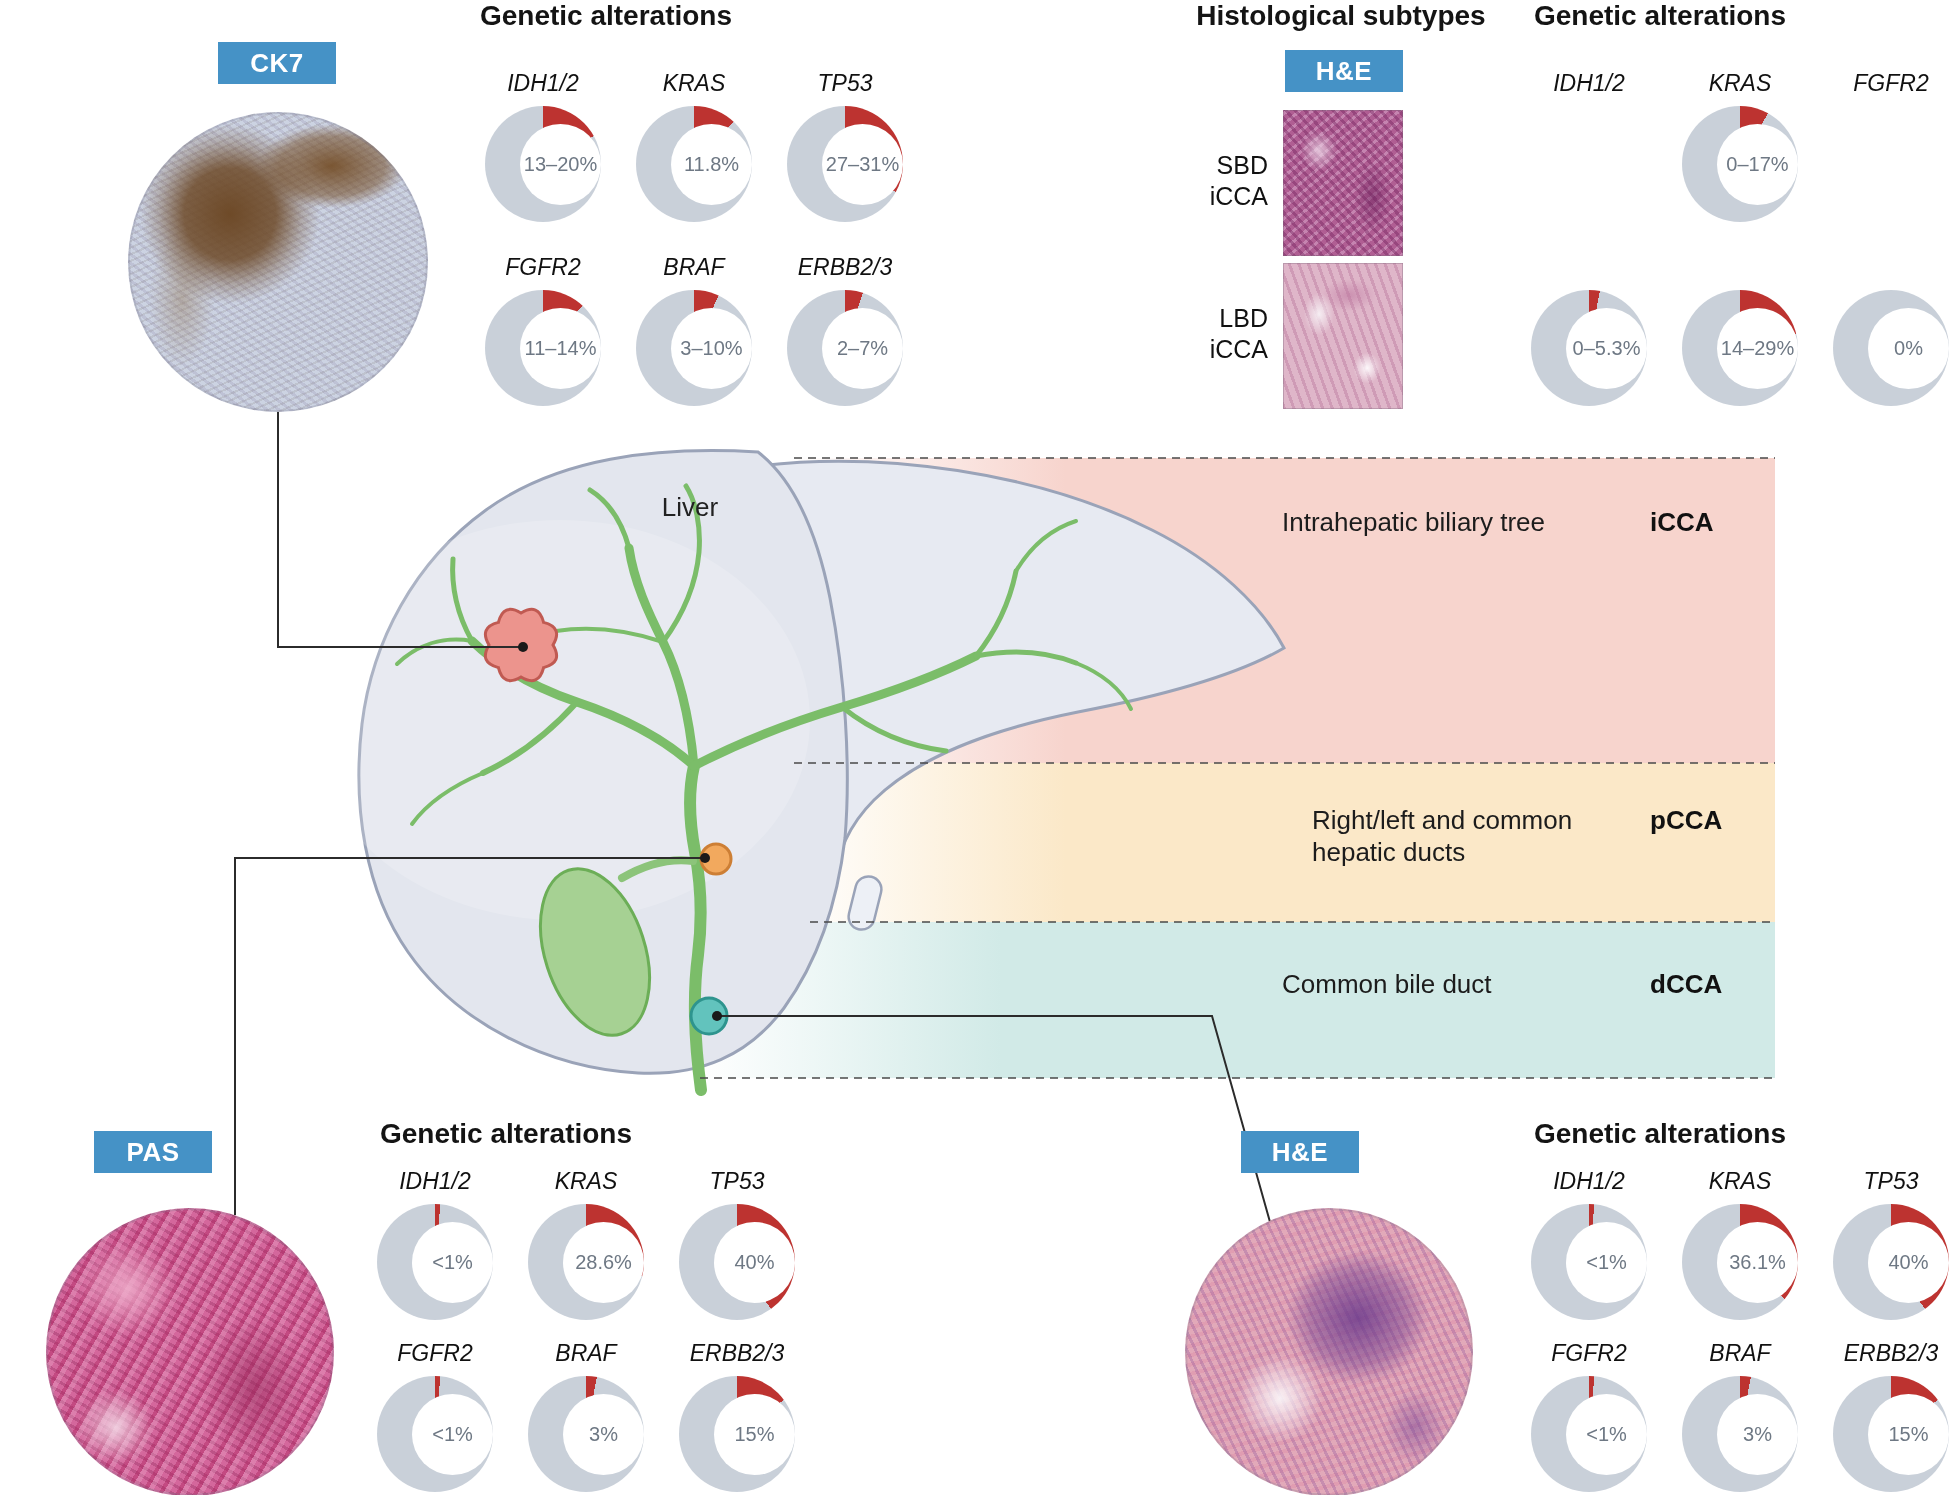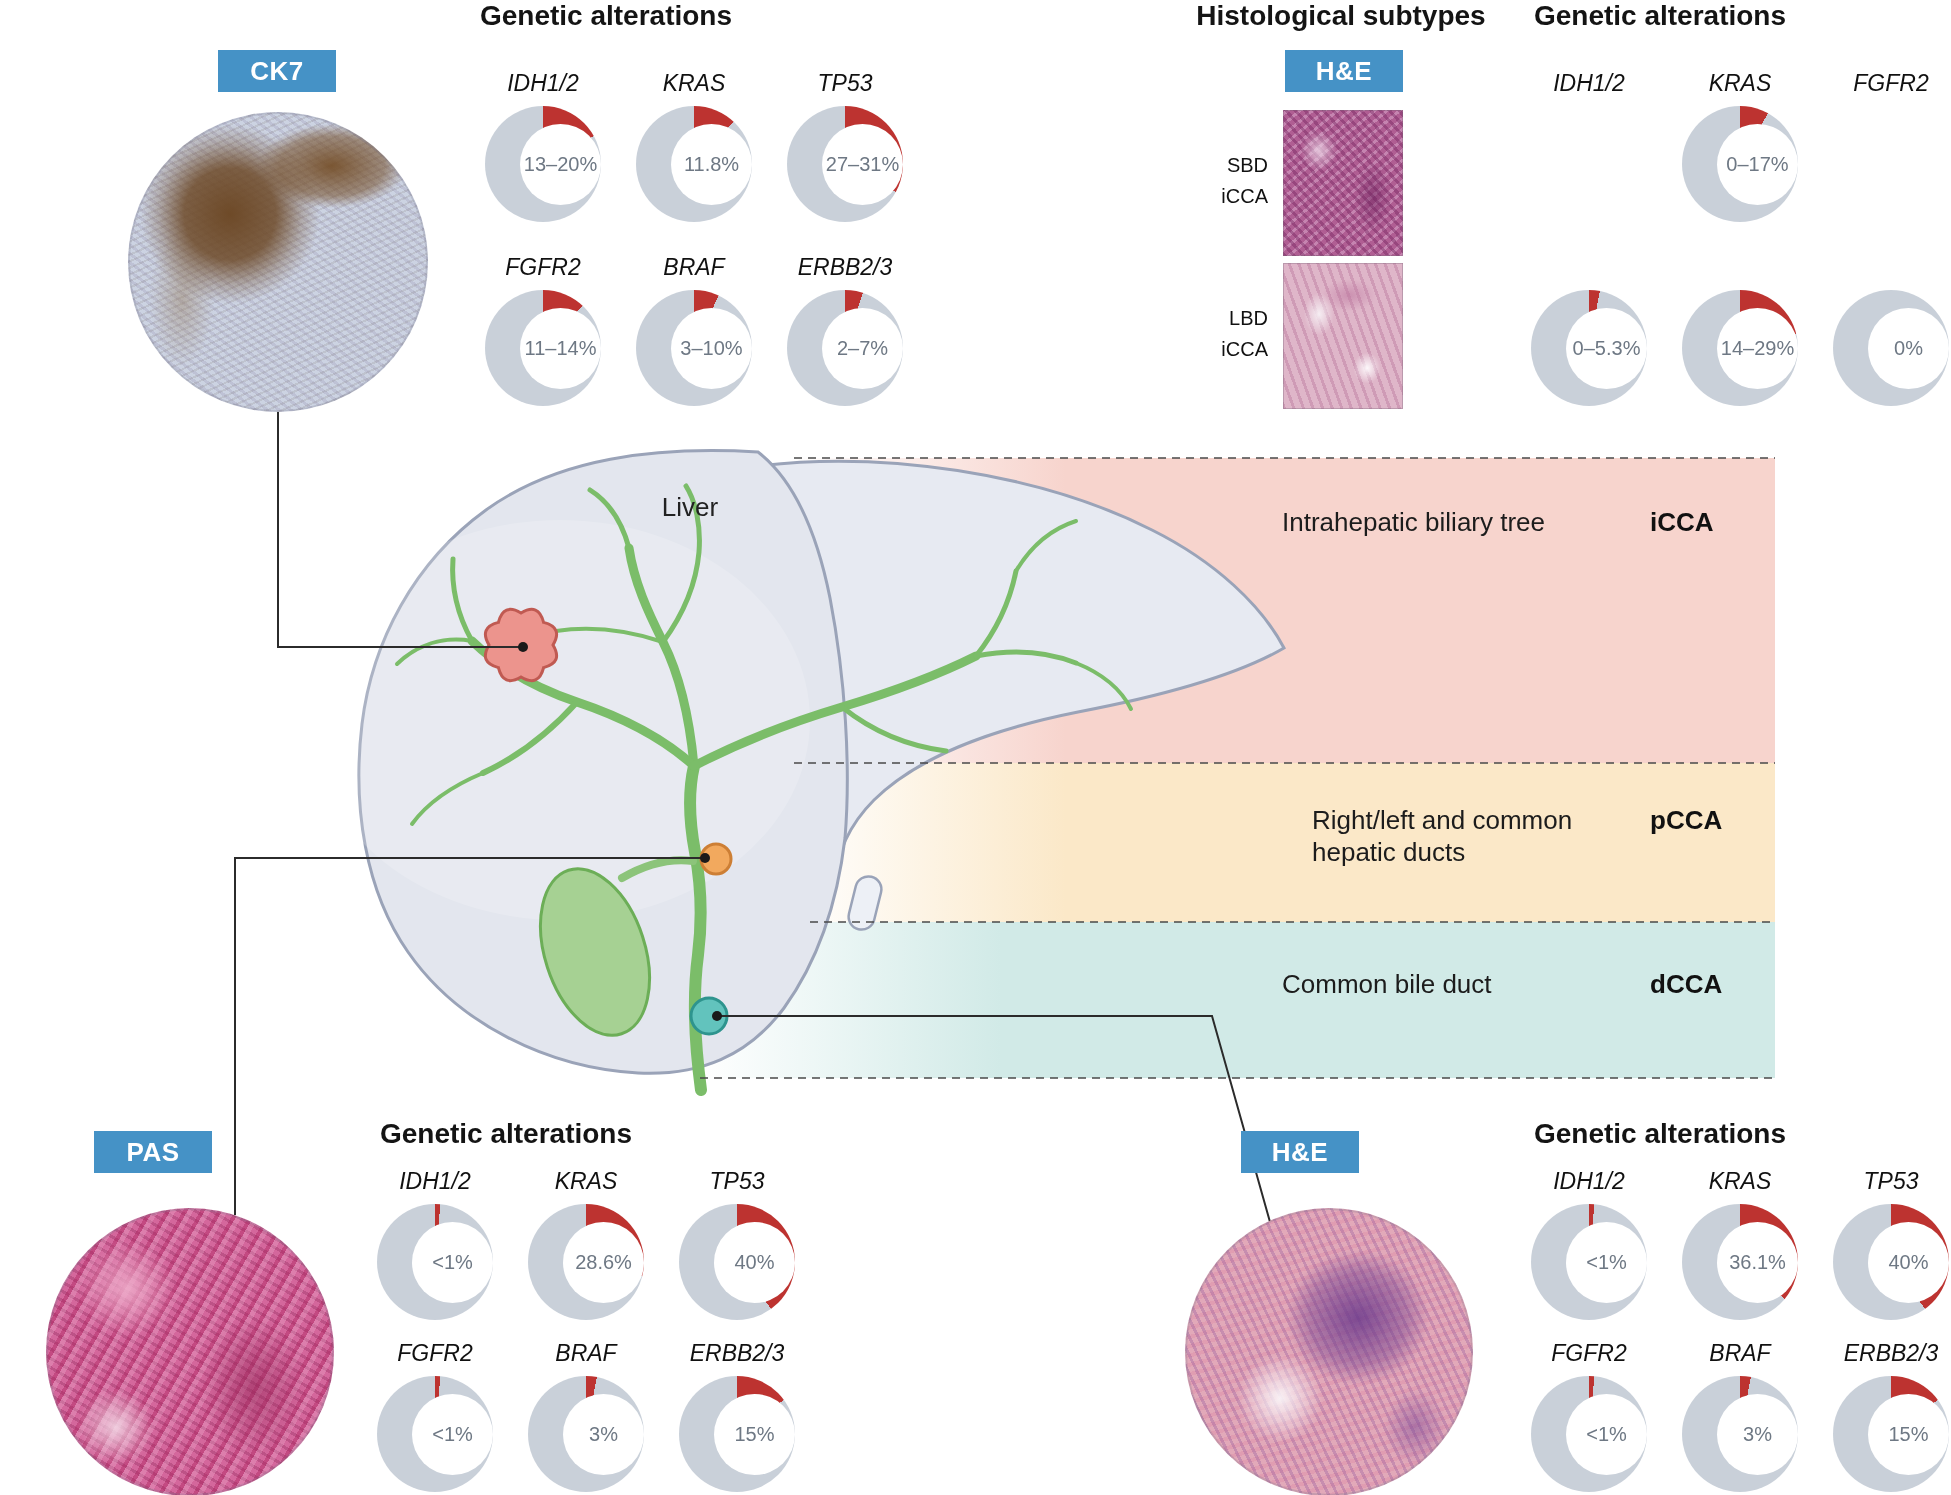--- a/index.html
+++ b/index.html
@@ -65,21 +65,21 @@
     repeating-linear-gradient(48deg, rgba(110,30,90,.38) 0 3px, transparent 3px 7px),
     repeating-linear-gradient(-40deg, rgba(230,190,220,.4) 0 3px, transparent 3px 8px),
     #b05e93}
   .lbd-img{background:
     radial-gradient(closest-side at 30% 35%, #f6eef3, transparent 42%),
     radial-gradient(closest-side at 70% 72%, rgba(255,252,254,.95), transparent 38%),
     radial-gradient(closest-side at 55% 22%, rgba(190,120,160,.6), transparent 50%),
     repeating-linear-gradient(70deg, rgba(180,110,150,.38) 0 3px, transparent 3px 9px),
     #dfb6c9}
 
-  .hist-label{position:absolute;text-align:right;font-size:20px;line-height:31px;color:#111}
+  .hist-label{position:absolute;text-align:right;font-size:25px;line-height:31px;color:#111}
   .liver-label{position:absolute;transform:translateX(-50%);font-size:26px;color:#222}
   svg.art{position:absolute;left:0;top:0;pointer-events:none}
 </style>
 </head>
 <body>
 
 <div class="band" style="left: 790px; top: 458px; width: 985px; height: 305px; background: linear-gradient(90deg, rgba(247, 212, 205, 0) 0%, rgb(247, 212, 205) 28%);"></div>
 <div class="band" style="left: 790px; top: 763px; width: 985px; height: 159px; background: linear-gradient(90deg, rgba(251, 232, 200, 0) 0%, rgb(251, 232, 200) 28%);"></div>
 <div class="band" style="left: 700px; top: 922px; width: 1075px; height: 156px; background: linear-gradient(90deg, rgba(209, 234, 231, 0) 0%, rgb(209, 234, 231) 28%);"></div>
 
@@ -137,21 +137,21 @@
     <circle cx="717" cy="1016" r="5"></circle>
   </g>
 </svg>
 
 <div class="section-title" style="left:606px;top:0">Genetic alterations</div>
 <div class="section-title" style="left:1341px;top:0">Histological subtypes</div>
 <div class="section-title" style="left:1660px;top:0">Genetic alterations</div>
 <div class="section-title" style="left:506px;top:1118px">Genetic alterations</div>
 <div class="section-title" style="left:1660px;top:1118px">Genetic alterations</div>
 
-<div class="stain-chip" style="left:218px;top:50px">CK7</div>
+<div class="stain-chip" style="left:218px;top:42px">CK7</div>
 <div class="stain-chip" style="left:1285px;top:50px">H&amp;E</div>
 <div class="stain-chip" style="left:94px;top:1131px">PAS</div>
 <div class="stain-chip" style="left:1241px;top:1131px">H&amp;E</div>
 
 <div class="micro-circle ck7-img" style="left:128px;top:112px;width:300px;height:300px"></div>
 <div class="micro-circle pas-img" style="left:46px;top:1208px;width:288px;height:288px"></div>
 <div class="micro-circle he-img" style="left:1185px;top:1208px;width:288px;height:288px"></div>
 <div class="micro-rect sbd-img" style="left:1283px;top:110px;width:120px;height:146px"></div>
 <div class="micro-rect lbd-img" style="left:1283px;top:263px;width:120px;height:146px"></div>
 

